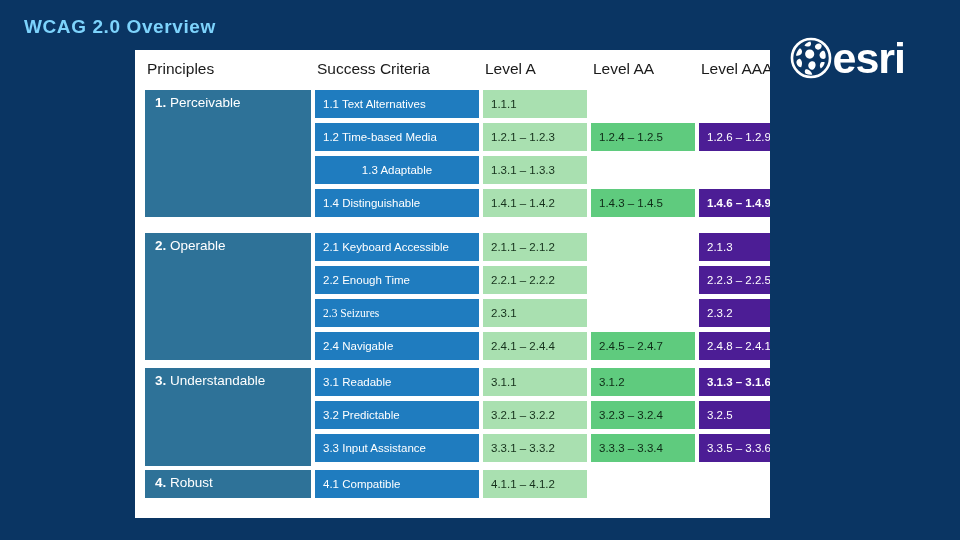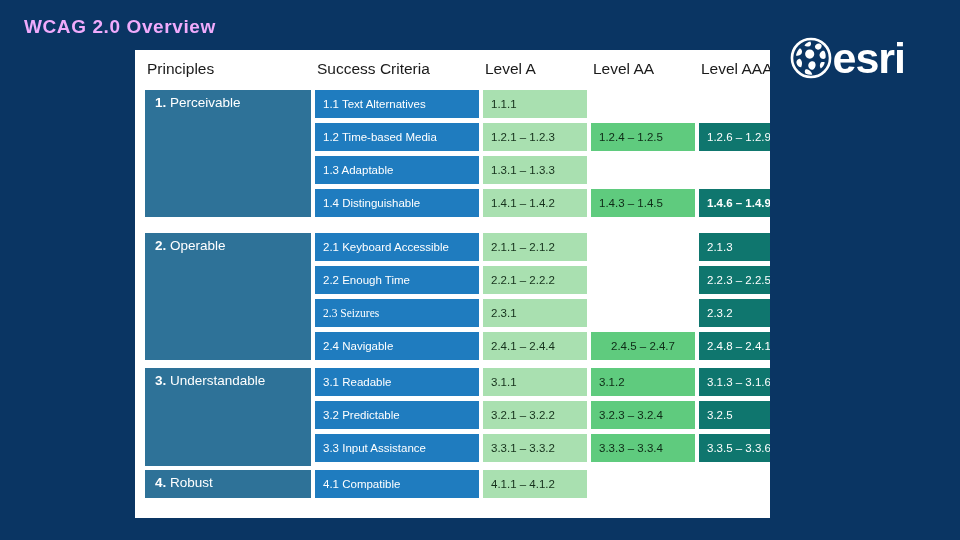--- a/index.html
+++ b/index.html
@@ -13,21 +13,21 @@
     background: #0a3563;
     font-family: "Liberation Sans", sans-serif;
     position: relative;
   }
 
   
   #slide-title {
     position: absolute;
     left: 24px;
     top: 16px;
-    color: #f0abfc;
+    color: #7dd3fc;
     font-size: 19px;
     font-weight: bold;
     letter-spacing: 0.6px;
     white-space: nowrap;
   }
 
   
   #brand-logo {
     position: absolute;
     right: 55px;
@@ -93,21 +93,21 @@
     color: #1a1a1a;
     font-size: 15.5px;
     font-weight: normal;
   }
   .c-criteria {
     background: #1f7cbf;
     color: #ffffff;
   }
   .c-a   { background: #a9e0b0; color: #15301b; }
   .c-aa  { background: #5fcb7e; color: #0e2a16; }
-  .c-aaa { background: #0f766e; color: #ffffff; }
+  .c-aaa { background: #4c1d95; color: #ffffff; }
   .c-empty { background: transparent; }
 
   
   .principle-block {
     position: absolute;
     left: 10px;
     width: 166px;
     background: #2e7298;
     color: #ffffff;
     font-size: 13.5px;
@@ -161,21 +161,21 @@
       <div class="group" style="position: absolute; left: 0px; right: 0px; top: 0px; height: 127px; border-radius: 22px;">
         <div class="principle-block" style="top: 0px; height: 127px;"><span class="num">1.</span><span> Perceivable</span></div>
         <div class="cell col-criteria c-criteria" style="top: 0px;">1.1 Text Alternatives</div>
         <div class="cell col-a c-a" style="top: 0px;">1.1.1</div>
         <div class="cell col-aa c-empty" style="top: 0px;"></div>
         <div class="cell col-aaa c-empty" style="top: 0px;"></div>
         <div class="cell col-criteria c-criteria" style="top: 33px;">1.2 Time-based Media</div>
         <div class="cell col-a c-a" style="top: 33px;">1.2.1 – 1.2.3</div>
         <div class="cell col-aa c-aa" style="top: 33px;">1.2.4 – 1.2.5</div>
         <div class="cell col-aaa c-aaa" style="top: 33px;">1.2.6 – 1.2.9</div>
-        <div class="cell col-criteria c-criteria" style="top: 66px;">1.3 Adaptable</div>
+        <div class="cell col-criteria c-criteria" style="top: 66px; text-align: center;">1.3 Adaptable</div>
         <div class="cell col-a c-a" style="top: 66px;">1.3.1 – 1.3.3</div>
         <div class="cell col-aa c-empty" style="top: 66px;"></div>
         <div class="cell col-aaa c-empty" style="top: 66px;"></div>
         <div class="cell col-criteria c-criteria" style="top: 99px;">1.4 Distinguishable</div>
         <div class="cell col-a c-a" style="top: 99px;">1.4.1 – 1.4.2</div>
         <div class="cell col-aa c-aa" style="top: 99px;">1.4.3 – 1.4.5</div>
         <div class="cell col-aaa c-aaa" style="top: 99px; font-weight: bold;">1.4.6 – 1.4.9</div>
       </div>
       <div class="group" style="position: absolute; left: 0px; right: 0px; top: 135px; height: 127px;">
         <div class="principle-block" style="top: 0px; height: 127px;"><span class="num">2.</span><span> Operable</span></div>
@@ -186,29 +186,29 @@
         <div class="cell col-criteria c-criteria" style="top: 33px;">2.2 Enough Time</div>
         <div class="cell col-a c-a" style="top: 33px;">2.2.1 – 2.2.2</div>
         <div class="cell col-aa c-empty" style="top: 33px;"></div>
         <div class="cell col-aaa c-aaa" style="top: 33px;">2.2.3 – 2.2.5</div>
         <div class="cell col-criteria c-criteria" style="top: 66px; font-family: Liberation Serif, serif;">2.3 Seizures</div>
         <div class="cell col-a c-a" style="top: 66px;">2.3.1</div>
         <div class="cell col-aa c-empty" style="top: 66px;"></div>
         <div class="cell col-aaa c-aaa" style="top: 66px;">2.3.2</div>
         <div class="cell col-criteria c-criteria" style="top: 99px;">2.4 Navigable</div>
         <div class="cell col-a c-a" style="top: 99px;">2.4.1 – 2.4.4</div>
-        <div class="cell col-aa c-aa" style="top: 99px; text-align: center;">2.4.5 – 2.4.7</div>
+        <div class="cell col-aa c-aa" style="top: 99px;">2.4.5 – 2.4.7</div>
         <div class="cell col-aaa c-aaa" style="top: 99px;">2.4.8 – 2.4.10</div>
       </div>
       <div class="group" style="position: absolute; left: 0px; right: 0px; top: 270px; height: 94px;">
         <div class="principle-block" style="top: 0px; height: 98px;"><span class="num">3.</span><span> Understandable</span></div>
         <div class="cell col-criteria c-criteria" style="top: 0px;">3.1 Readable</div>
         <div class="cell col-a c-a" style="top: 0px;">3.1.1</div>
         <div class="cell col-aa c-aa" style="top: 0px;">3.1.2</div>
-        <div class="cell col-aaa c-aaa" style="top: 0px;">3.1.3 – 3.1.6</div>
+        <div class="cell col-aaa c-aaa" style="top: 0px; font-weight: bold;">3.1.3 – 3.1.6</div>
         <div class="cell col-criteria c-criteria" style="top: 33px;">3.2 Predictable</div>
         <div class="cell col-a c-a" style="top: 33px;">3.2.1 – 3.2.2</div>
         <div class="cell col-aa c-aa" style="top: 33px;">3.2.3 – 3.2.4</div>
         <div class="cell col-aaa c-aaa" style="top: 33px;">3.2.5</div>
         <div class="cell col-criteria c-criteria" style="top: 66px;">3.3 Input Assistance</div>
         <div class="cell col-a c-a" style="top: 66px;">3.3.1 – 3.3.2</div>
         <div class="cell col-aa c-aa" style="top: 66px;">3.3.3 – 3.3.4</div>
         <div class="cell col-aaa c-aaa" style="top: 66px;">3.3.5 – 3.3.6</div>
       </div>
       <div class="group" style="position: absolute; left: 0px; right: 0px; top: 372px; height: 28px;">

